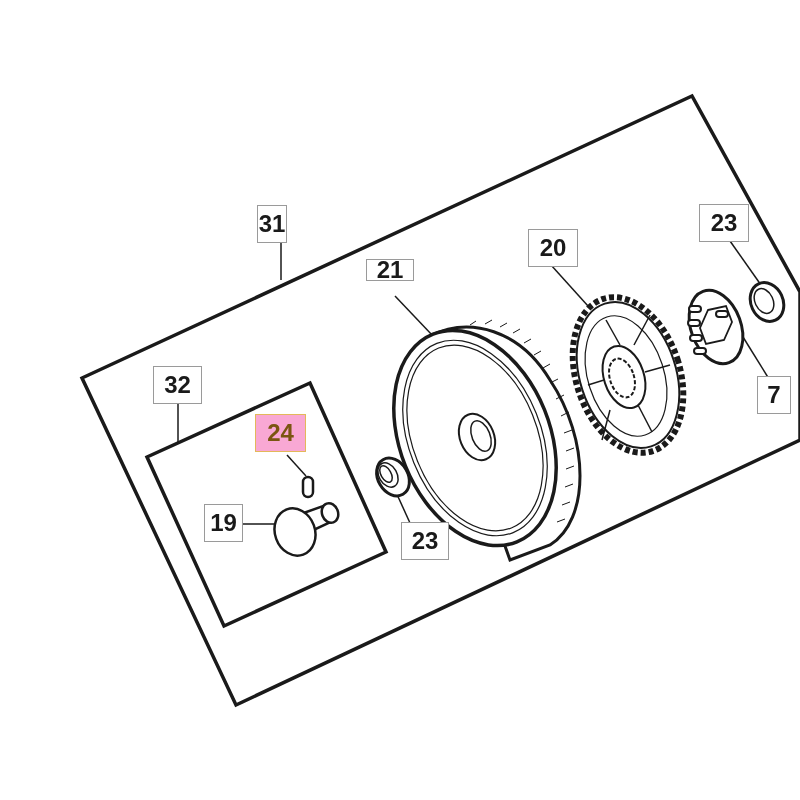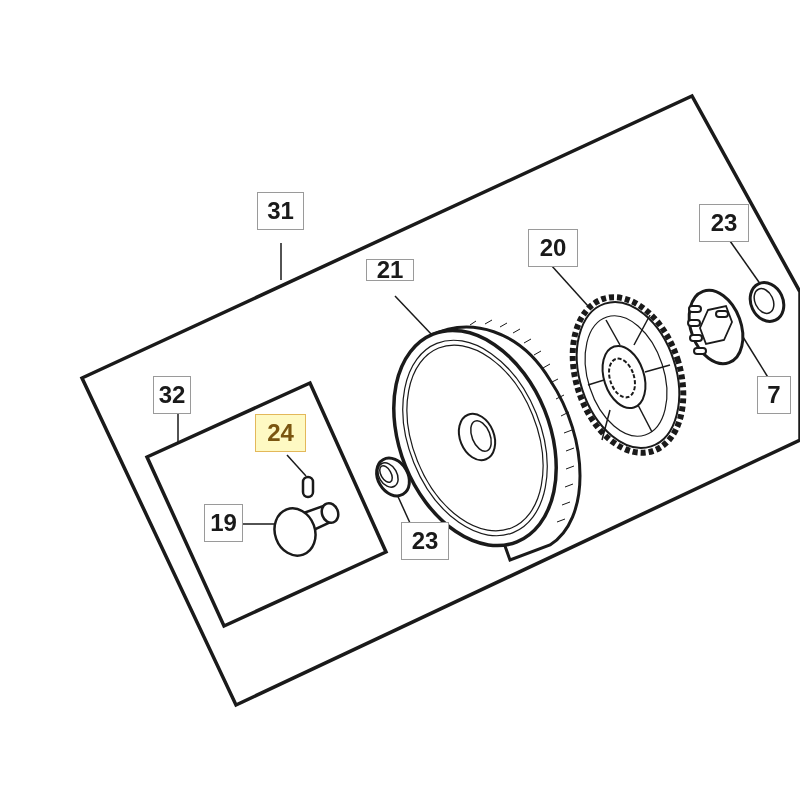--- a/index.html
+++ b/index.html
@@ -6,21 +6,21 @@
     body { width: 800px; height: 800px; position: relative; overflow: hidden;
            font-family: "Liberation Sans", sans-serif; }
     #diagram { position: absolute; left: 0; top: 0; width: 800px; height: 800px; }
     .callout {
       position: absolute; box-sizing: border-box;
       border: 1.5px solid #9a9a9a; background: #ffffff;
       display: flex; align-items: center; justify-content: center;
       font-family: "Liberation Sans", sans-serif; font-weight: bold;
       font-size: 24px; color: #1a1a1a; cursor: pointer;
     }
-    .callout.highlight { background: #fef9c3; border-color: #e3b85a; color: #7a5510; }
+    .callout.highlight { background: #f9a8d4; border-color: #e3b85a; color: #7a5510; }
   </style>
 </head>
 <body>
 
 <svg id="diagram" viewBox="0 0 800 800" xmlns="http://www.w3.org/2000/svg">
 
   <polygon points="82,378 692,96 800,292 800,440 236,705" fill="none" stroke="#1a1a1a" stroke-width="3.5" stroke-linejoin="miter"></polygon>
 
   <polygon points="147,457 310,383 386,552 224,626" fill="none" stroke="#1a1a1a" stroke-width="3.5"></polygon>
 
@@ -106,21 +106,21 @@
       <rect x="716" y="311" width="12" height="6" rx="3"></rect>
     </g>
   </g>
 
   <g stroke="#1a1a1a" fill="#fff">
     <ellipse cx="767" cy="302" rx="16" ry="20" transform="rotate(-25 767 302)" stroke-width="3"></ellipse>
     <ellipse cx="764" cy="301" rx="9" ry="13" transform="rotate(-25 764 301)" stroke-width="1.5"></ellipse>
   </g>
 </svg>
 
-<div class="callout" style="left:257px;top:192px;width:47px;height:38px;">31</div>
-<div class="callout" style="left:153px;top:376px;width:38px;height:38px;">32</div>
+<div class="callout" style="left:257px;top:205px;width:30px;height:38px;">31</div>
+<div class="callout" style="left:153px;top:366px;width:49px;height:38px;">32</div>
 <div class="callout highlight" style="left:255px;top:414px;width:51px;height:38px;">24</div>
 <div class="callout" style="left:204px;top:504px;width:39px;height:38px;">19</div>
 <div class="callout" style="left:366px;top:259px;width:48px;height:22px;">21</div>
 <div class="callout" style="left:401px;top:522px;width:48px;height:38px;">23</div>
 <div class="callout" style="left:528px;top:229px;width:50px;height:38px;">20</div>
 <div class="callout" style="left:699px;top:204px;width:50px;height:38px;">23</div>
 <div class="callout" style="left:757px;top:376px;width:34px;height:38px;">7</div>
 
 </body></html>

